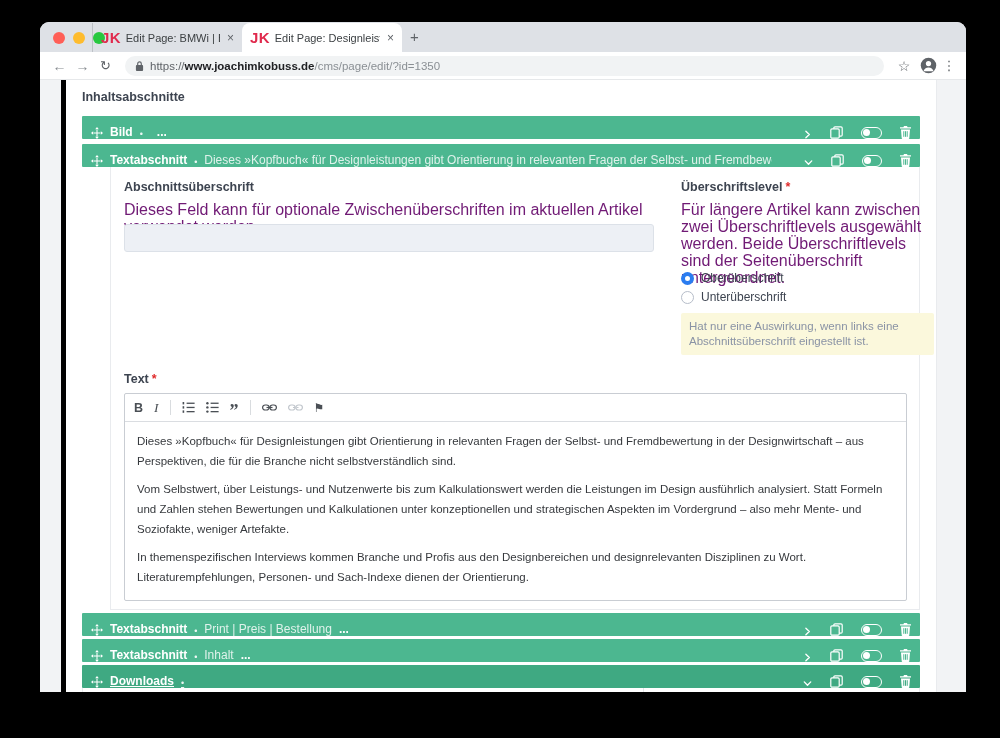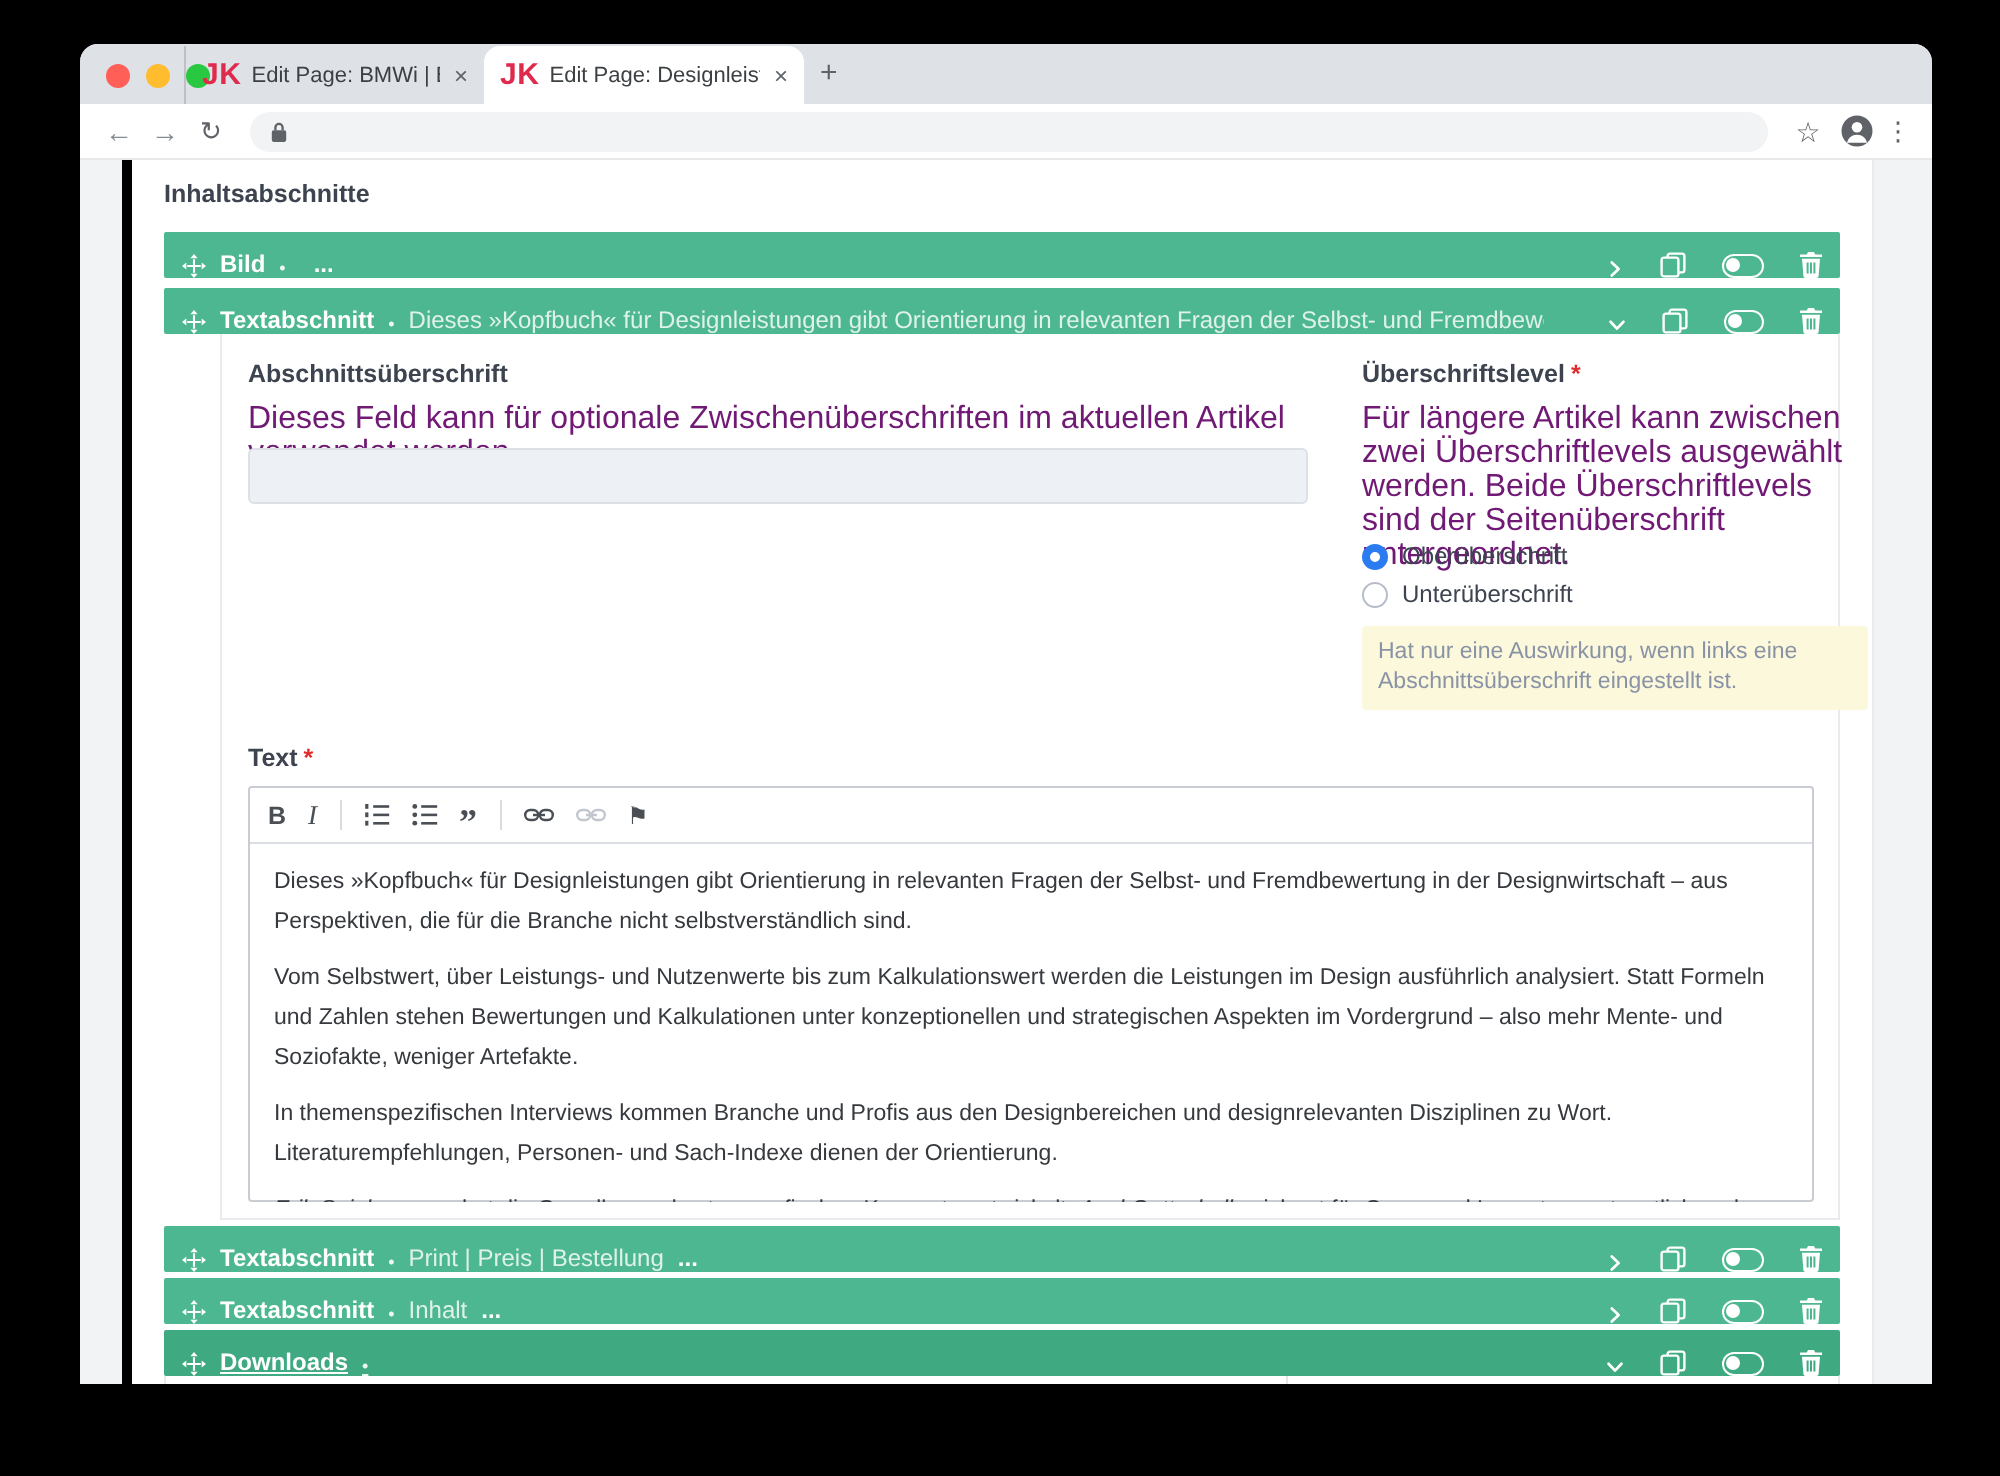--- a/index.html
+++ b/index.html
@@ -128,20 +128,21 @@
     <span class="nav-btn">←</span>
     <span class="nav-btn">→</span>
     <span class="nav-btn reload">↻</span>
     <div class="urlbar">
       <span style="display:flex;">
         <svg width="9" height="12" viewBox="0 0 10 13">
             <rect x="1" y="5.5" width="8" height="6.5" rx="1" fill="#5f6368"></rect>
             <path d="M3 5.5V4a2 2 0 014 0v1.5" stroke="#5f6368" stroke-width="1.3" fill="none"></path>
           </svg>
       </span>
+      <span class="url"><span class="u-prefix">https://</span><span class="u-host">www.joachimkobuss.de</span><span class="u-path">/cms/page/edit/?id=1350</span></span>
     </div>
     <span class="star">☆</span>
     <span class="avatar">
       <svg width="17" height="17" viewBox="0 0 18 18">
         <clipPath id="avclip">
             <circle cx="9" cy="9" r="8.2"></circle>
           </clipPath>
         <circle cx="9" cy="9" r="8.2" fill="#5f6368"></circle>
         <g clip-path="url(#avclip)">
           <circle cx="9" cy="7" r="2.8" fill="#fff"></circle>

